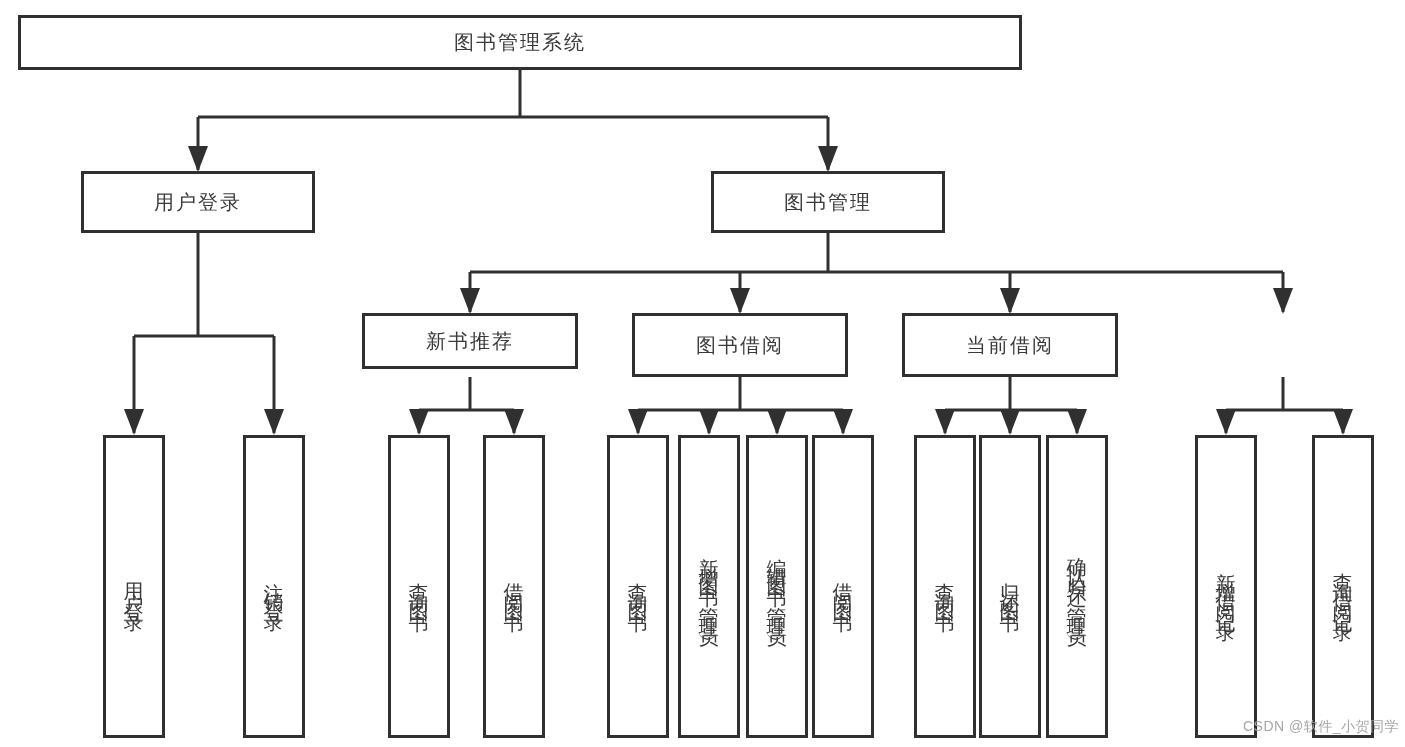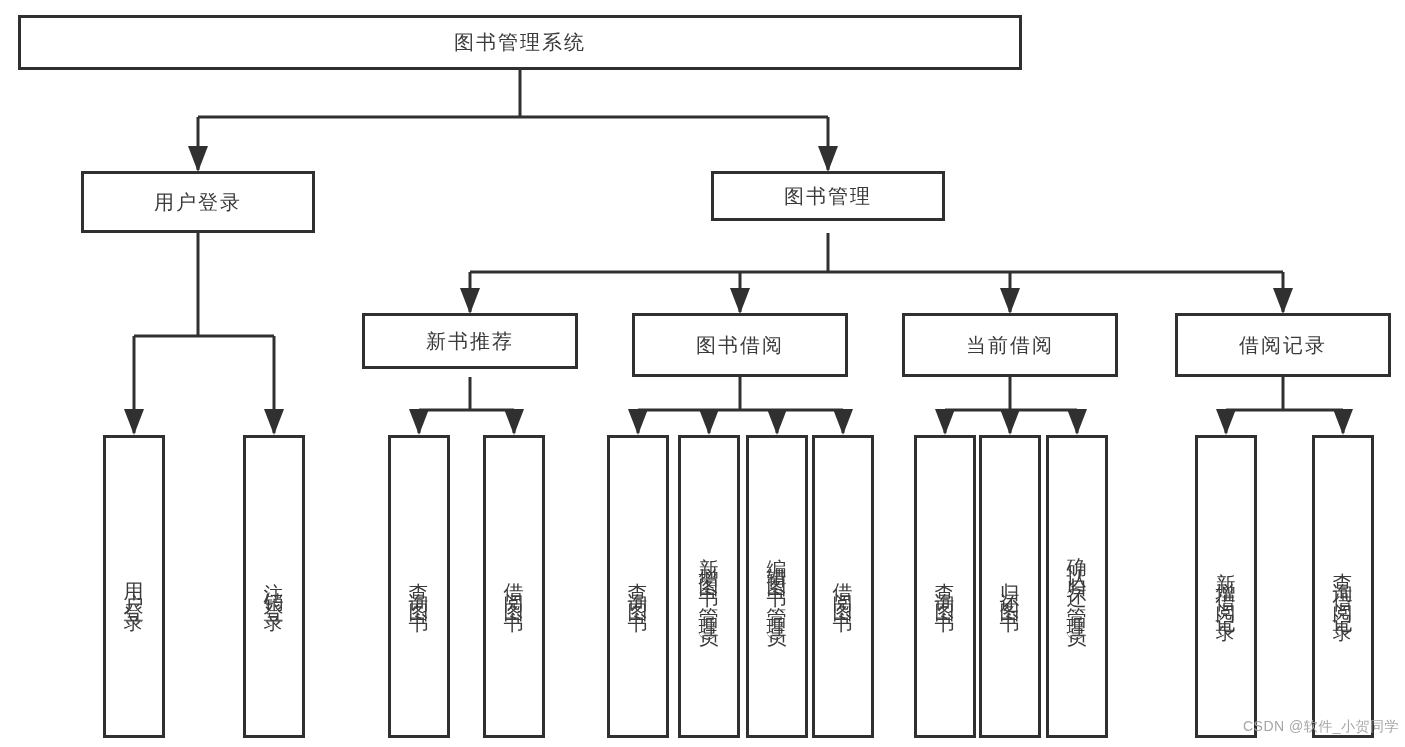--- a/index.html
+++ b/index.html
@@ -98,26 +98,25 @@
 
     <line x1="1283" y1="377" x2="1283" y2="410"></line>
     <line x1="1226" y1="410" x2="1343" y2="410"></line>
     <line x1="1226" y1="410" x2="1226" y2="433" marker-end="url(#arrow)"></line>
     <line x1="1343" y1="410" x2="1343" y2="433" marker-end="url(#arrow)"></line>
   </svg>
 
   <div class="box hbox" style="left:18px; top:15px; width:1004px; height:55px;">图书管理系统</div>
 
   <div class="box hbox" style="left:81px; top:171px; width:234px; height:62px;">用户登录</div>
-  <div class="box hbox" style="left:711px; top:171px; width:234px; height:50px;">图书管理</div>
+  <div class="box hbox" style="left:711px; top:171px; width:234px; height:62px;">图书管理</div>
 
   <div class="box hbox" style="left:362px; top:313px; width:216px; height:56px;">新书推荐</div>
   <div class="box hbox" style="left:632px; top:313px; width:216px; height:64px;">图书借阅</div>
   <div class="box hbox" style="left:902px; top:313px; width:216px; height:64px;">当前借阅</div>
-  <div class="box hbox" style="left:1175px; top:313px; width:216px; height:64px;">借阅记录</div>
 
   <div class="box vbox" style="left:103px; top:435px; width:62px; height:303px;">
     <span class="vtext">用户登录</span>
   </div>
   <div class="box vbox" style="left:243px; top:435px; width:62px; height:303px;">
     <span class="vtext">注销登录</span>
   </div>
 
   <div class="box vbox" style="left:388px; top:435px; width:62px; height:303px;">
     <span class="vtext">查询图书</span>

